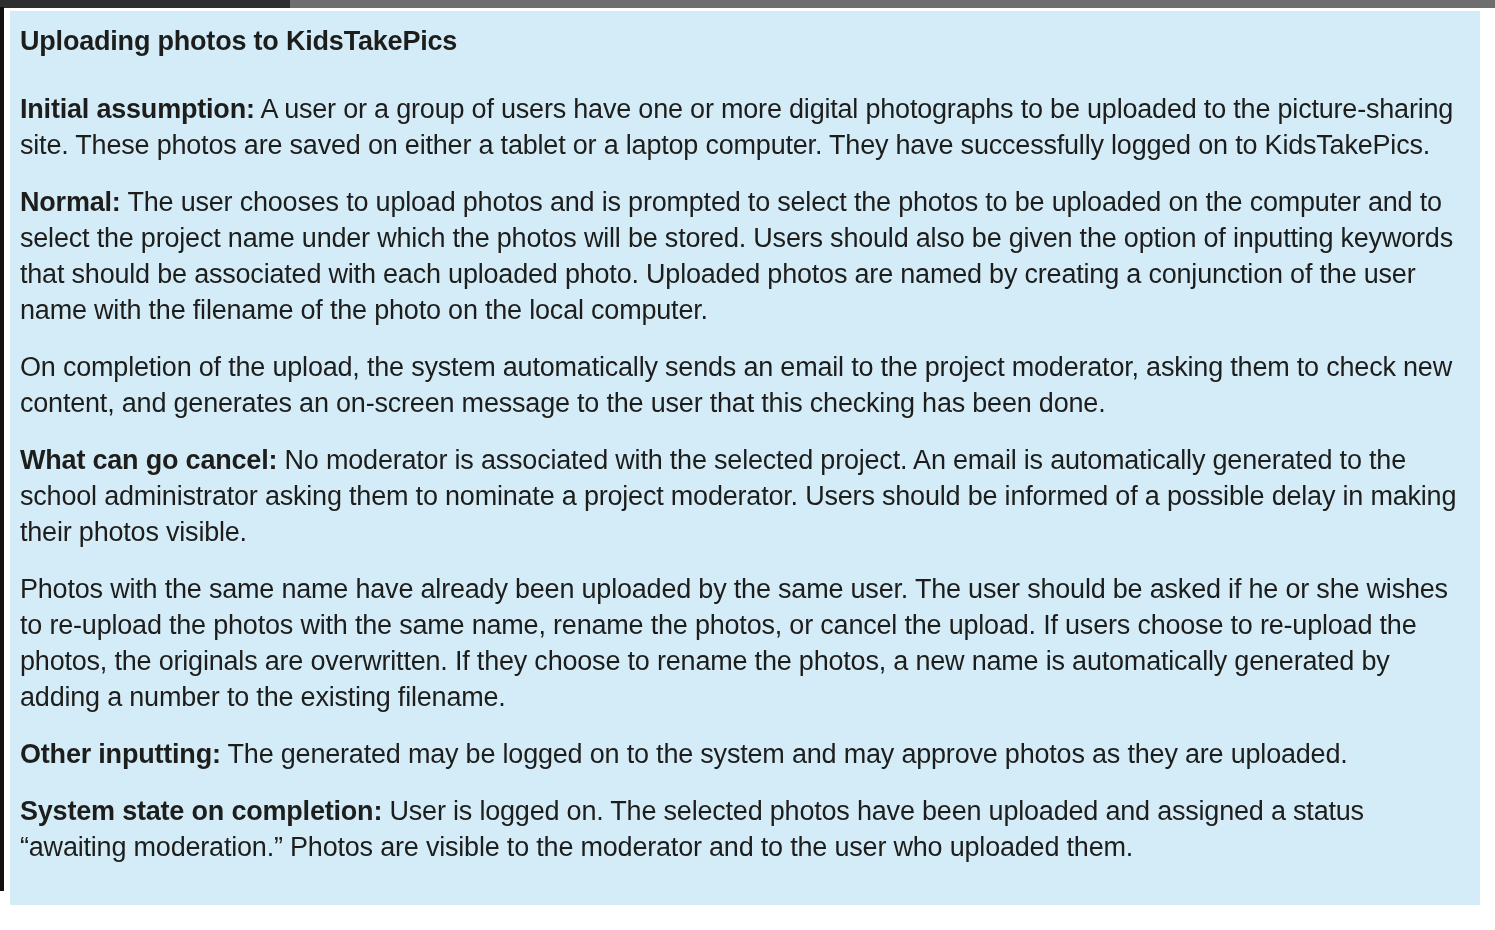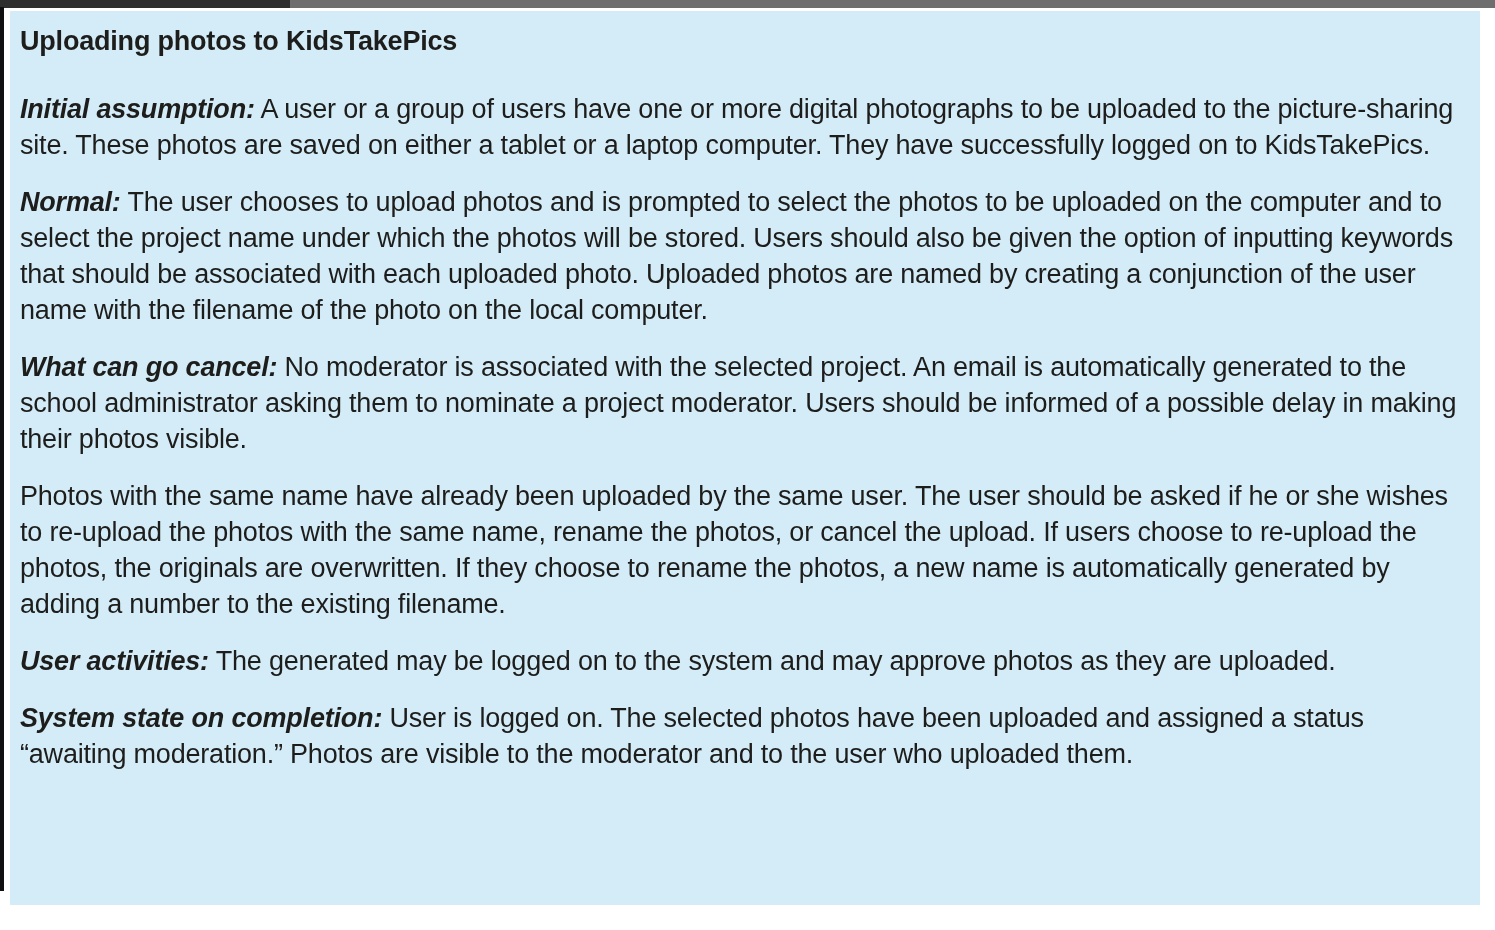--- a/index.html
+++ b/index.html
@@ -55,21 +55,20 @@
     margin: 0 0 32px 0;
   }
   .para {
     margin: 0 0 21px 0;
   }
   .para:last-child {
     margin-bottom: 12px;
   }
   .lead {
     font-weight: bold;
-    font-style: italic;
   }
 </style>
 </head>
 <body>
 
 <div class="page">
 
   <div class="top-bar"></div>
   <div class="left-line"></div>
 
@@ -78,31 +77,34 @@
     <div class="doc-title">Uploading photos to KidsTakePics</div>
 
     <div class="para">
       <span class="lead">Initial assumption:</span><span> A user or a group of users have one or more digital photographs to be uploaded to the picture-sharing site. These photos are saved on either a tablet or a laptop computer. They have successfully logged on to KidsTakePics.</span>
     </div>
 
     <div class="para">
       <span class="lead">Normal:</span><span> The user chooses to upload photos and is prompted to select the photos to be uploaded on the computer and to select the project name under which the photos will be stored. Users should also be given the option of inputting keywords that should be associated with each uploaded photo. Uploaded photos are named by creating a conjunction of the user name with the filename of the photo on the local computer.</span>
     </div>
 
+    <div class="para">
+      <span class="lead"></span><span>On completion of the upload, the system automatically sends an email to the project moderator, asking them to check new content, and generates an on-screen message to the user that this checking has been done.</span>
+    </div>
 
     <div class="para">
       <span class="lead">What can go cancel:</span><span> No moderator is associated with the selected project. An email is automatically generated to the school administrator asking them to nominate a project moderator. Users should be informed of a possible delay in making their photos visible.</span>
     </div>
 
     <div class="para">
       <span class="lead"></span><span>Photos with the same name have already been uploaded by the same user. The user should be asked if he or she wishes to re-upload the photos with the same name, rename the photos, or cancel the upload. If users choose to re-upload the photos, the originals are overwritten. If they choose to rename the photos, a new name is automatically generated by adding a number to the existing filename.</span>
     </div>
 
     <div class="para">
-      <span class="lead">User activities:</span><span> The generated may be logged on to the system and may approve photos as they are uploaded.</span>
+      <span class="lead">Other inputting:</span><span> The generated may be logged on to the system and may approve photos as they are uploaded.</span>
     </div>
 
     <div class="para">
       <span class="lead">System state on completion:</span><span> User is logged on. The selected photos have been uploaded and assigned a status “awaiting moderation.” Photos are visible to the moderator and to the user who uploaded them.</span>
     </div>
 
   </div>
 </div>
 
 </body></html>

